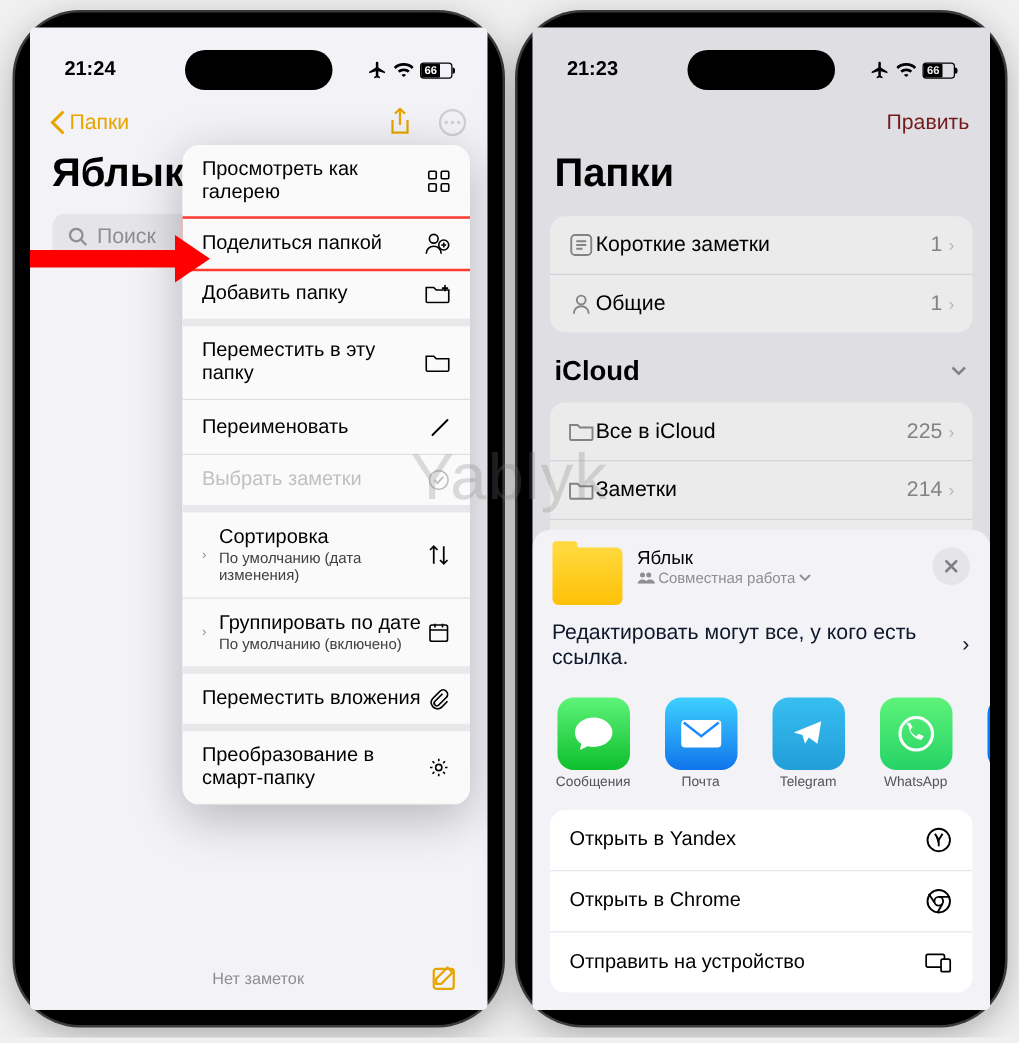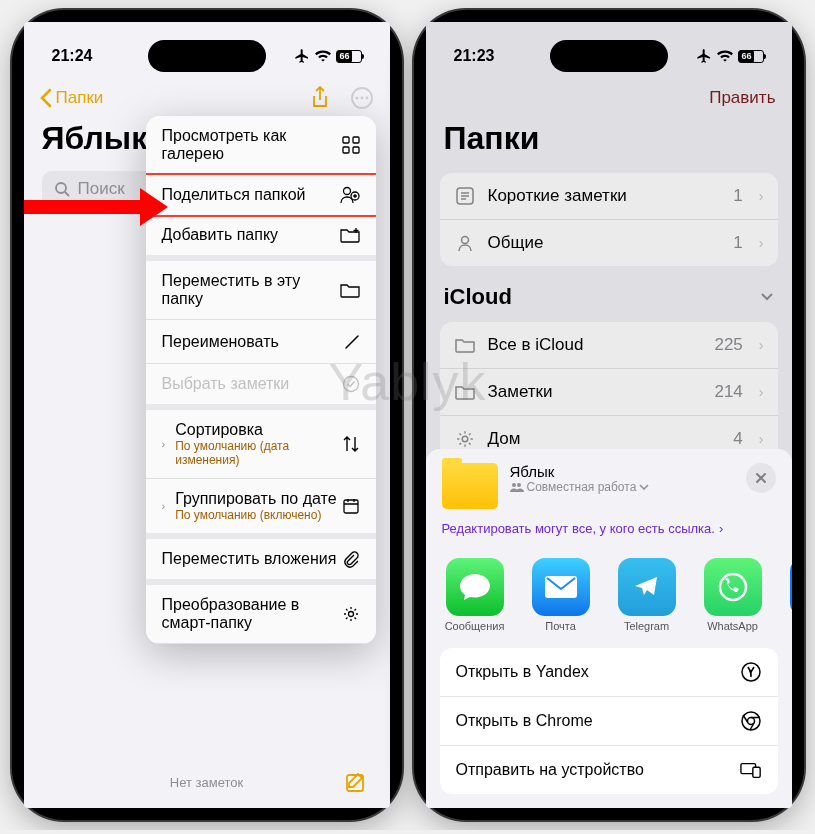--- a/index.html
+++ b/index.html
@@ -19,50 +19,50 @@
 .back-btn { display: flex; align-items: center; color: #e7a500; font-size: 17px; gap: 4px; }
 .nav-right { display: flex; gap: 20px; align-items: center; color: #e7a500; }
 .header { padding: 0 18px 8px; }
 .title { font-size: 32px; font-weight: 700; }
 .search { margin: 6px 18px 0; background: #e4e4e9; border-radius: 10px; padding: 8px 12px; display: flex; align-items: center; gap: 8px; color: #8e8e93; font-size: 17px; }
 .dropdown { position: absolute; top: 94px; right: 14px; width: 230px; background: rgba(250,250,250,0.98); border-radius: 14px; box-shadow: 0 10px 40px rgba(0,0,0,0.25); z-index: 30; overflow: hidden; }
 .menu-item { padding: 11px 16px; display: flex; justify-content: space-between; align-items: center; border-bottom: 0.5px solid rgba(0,0,0,0.1); font-size: 16px; min-height: 44px; }
 .menu-item.divider-after { border-bottom: 6px solid #e8e8ea; }
 .menu-item.highlighted { border: 2.5px solid #ff3b30; margin: -2px; position: relative; z-index: 1; }
 .menu-item.disabled { color: #c0c0c4; }
-.menu-item .sub { font-size: 12px; color: #a16207; }
+.menu-item .sub { font-size: 12px; color: #404040; }
 .menu-item-text { flex: 1; }
 .menu-item-left { display: flex; align-items: center; gap: 6px; }
 .chevron-small { color: #8e8e93; font-size: 11px; margin-right: 4px; }
 .footer { position: absolute; bottom: 14px; left: 0; right: 0; padding: 0 22px; display: flex; justify-content: flex-start; align-items: center; }
 .footer-text { flex: 1; text-align: center; font-size: 13px; color: #8e8e93; }
 .compose { width: 24px; height: 24px; color: #e7a500; }
 .arrow { position: absolute; top: 178px; left: -20px; z-index: 60; }
 .arrow-line { width: 140px; height: 14px; background: #ff0000; position: relative; }
 .arrow-head { position: absolute; right: -24px; top: -12px; width: 0; height: 0; border-left: 28px solid #ff0000; border-top: 19px solid transparent; border-bottom: 19px solid transparent; }
 
 
 .section-header { padding: 18px 18px 4px; font-size: 22px; font-weight: 600; display: flex; justify-content: space-between; align-items: center; }
 .list { margin: 8px 14px 0; background: #fff; border-radius: 12px; overflow: hidden; }
-.list-row { display: flex; align-items: center; padding: 12px 14px; border-bottom: 0.5px solid #e5e5ea; gap: 12px; }
+.list-row { display: flex; align-items: center; padding: 12px 14px; border-bottom: 0.5px solid #e5e5ea; gap: 1px; }
 .list-row:last-child { border-bottom: none; }
 .list-icon { width: 22px; height: 22px; display: flex; align-items: center; justify-content: center; color: #8e8e93; }
 .list-label { flex: 1; font-size: 17px; }
 .list-count { color: #8e8e93; font-size: 17px; }
 .list-chevron { color: #c7c7cc; font-size: 14px; margin-left: 4px; }
 .dimmer { position: absolute; top: 0; left: 0; right: 0; bottom: 0; background: rgba(0,0,0,0.08); pointer-events: none; }
 .share-sheet { position: absolute; bottom: 0; left: 0; right: 0; background: #f2f2f7; border-radius: 14px 14px 0 0; z-index: 40; padding: 14px 0 0; }
 .share-header { display: flex; padding: 0 16px 12px; gap: 12px; }
 .folder-icon { width: 56px; height: 46px; background: linear-gradient(#ffd93d,#ffc107); border-radius: 5px; position: relative; }
 .folder-icon::before { content: ''; position: absolute; top: -5px; left: 0; width: 20px; height: 9px; background: #ffd93d; border-radius: 3px 3px 0 0; }
 .share-info { flex: 1; }
 .share-title { font-size: 15px; font-weight: 500; }
 .share-sub { font-size: 12px; color: #8e8e93; display: flex; align-items: center; gap: 3px; }
 .close-btn { width: 30px; height: 30px; border-radius: 50%; background: #e4e4e9; display: flex; align-items: center; justify-content: center; color: #7f7f85; font-size: 15px; }
-.share-desc { padding: 0 16px 14px; font-size: 13px; color: #6d28d9; display: flex; align-items: center; gap: 4px; }
+.share-desc { padding: 0 16px 14px; font-size: 17px; color: #0f172a; display: flex; align-items: center; gap: 4px; }
 .apps { display: flex; padding: 8px 8px 16px; gap: 4px; overflow: hidden; }
 .app { width: 82px; text-align: center; flex-shrink: 0; }
 .app-icon { width: 58px; height: 58px; border-radius: 13px; margin: 0 auto 4px; display: flex; align-items: center; justify-content: center; }
 .app-label { font-size: 11px; color: #555; }
 .actions { margin: 0 14px 14px; background: #fff; border-radius: 12px; overflow: hidden; }
 .action-row { display: flex; justify-content: space-between; align-items: center; padding: 13px 16px; border-bottom: 0.5px solid #e5e5ea; font-size: 16px; }
 .action-row:last-child { border-bottom: none; }
 .action-icon { width: 22px; height: 22px; display: flex; align-items: center; justify-content: center; }
 svg { display: block; }
 .edit-btn { color: #7f1d1d; font-size: 17px; }

